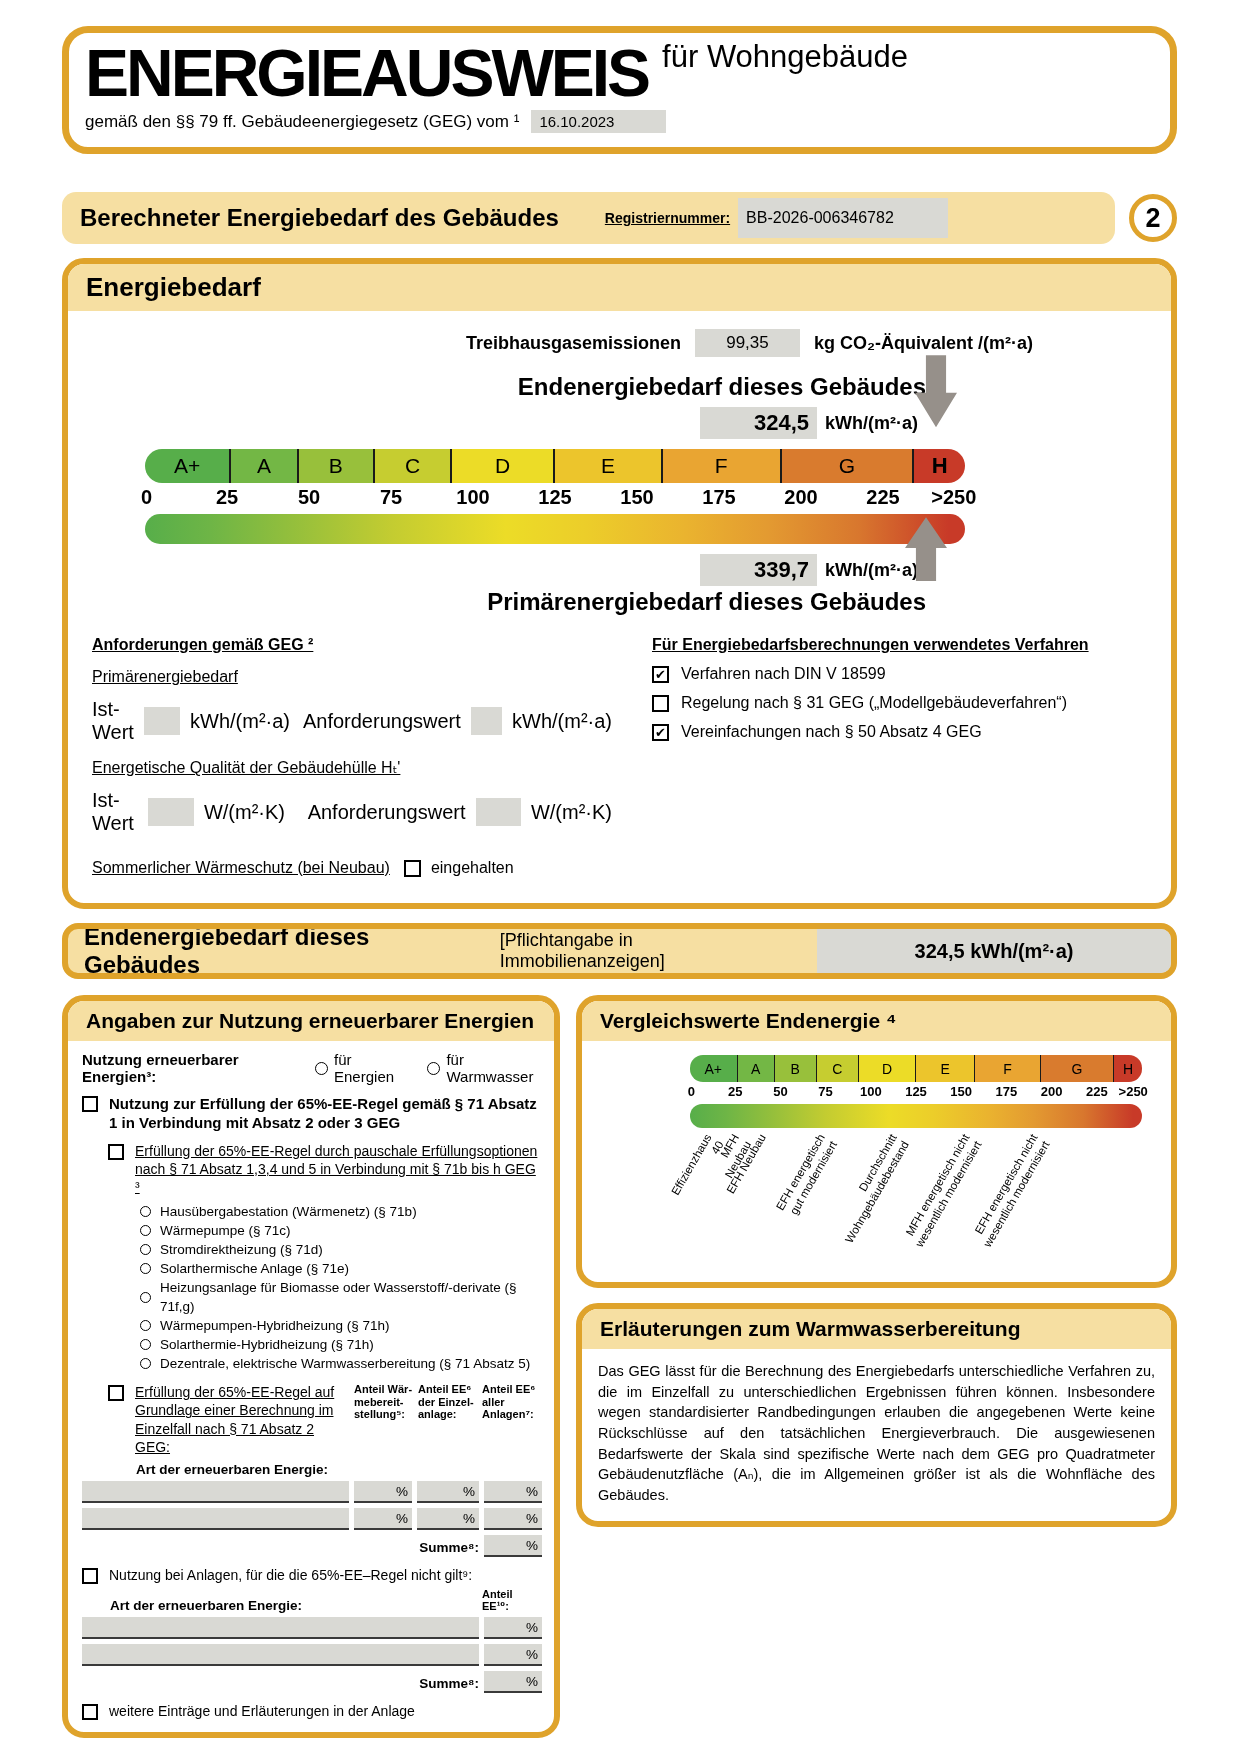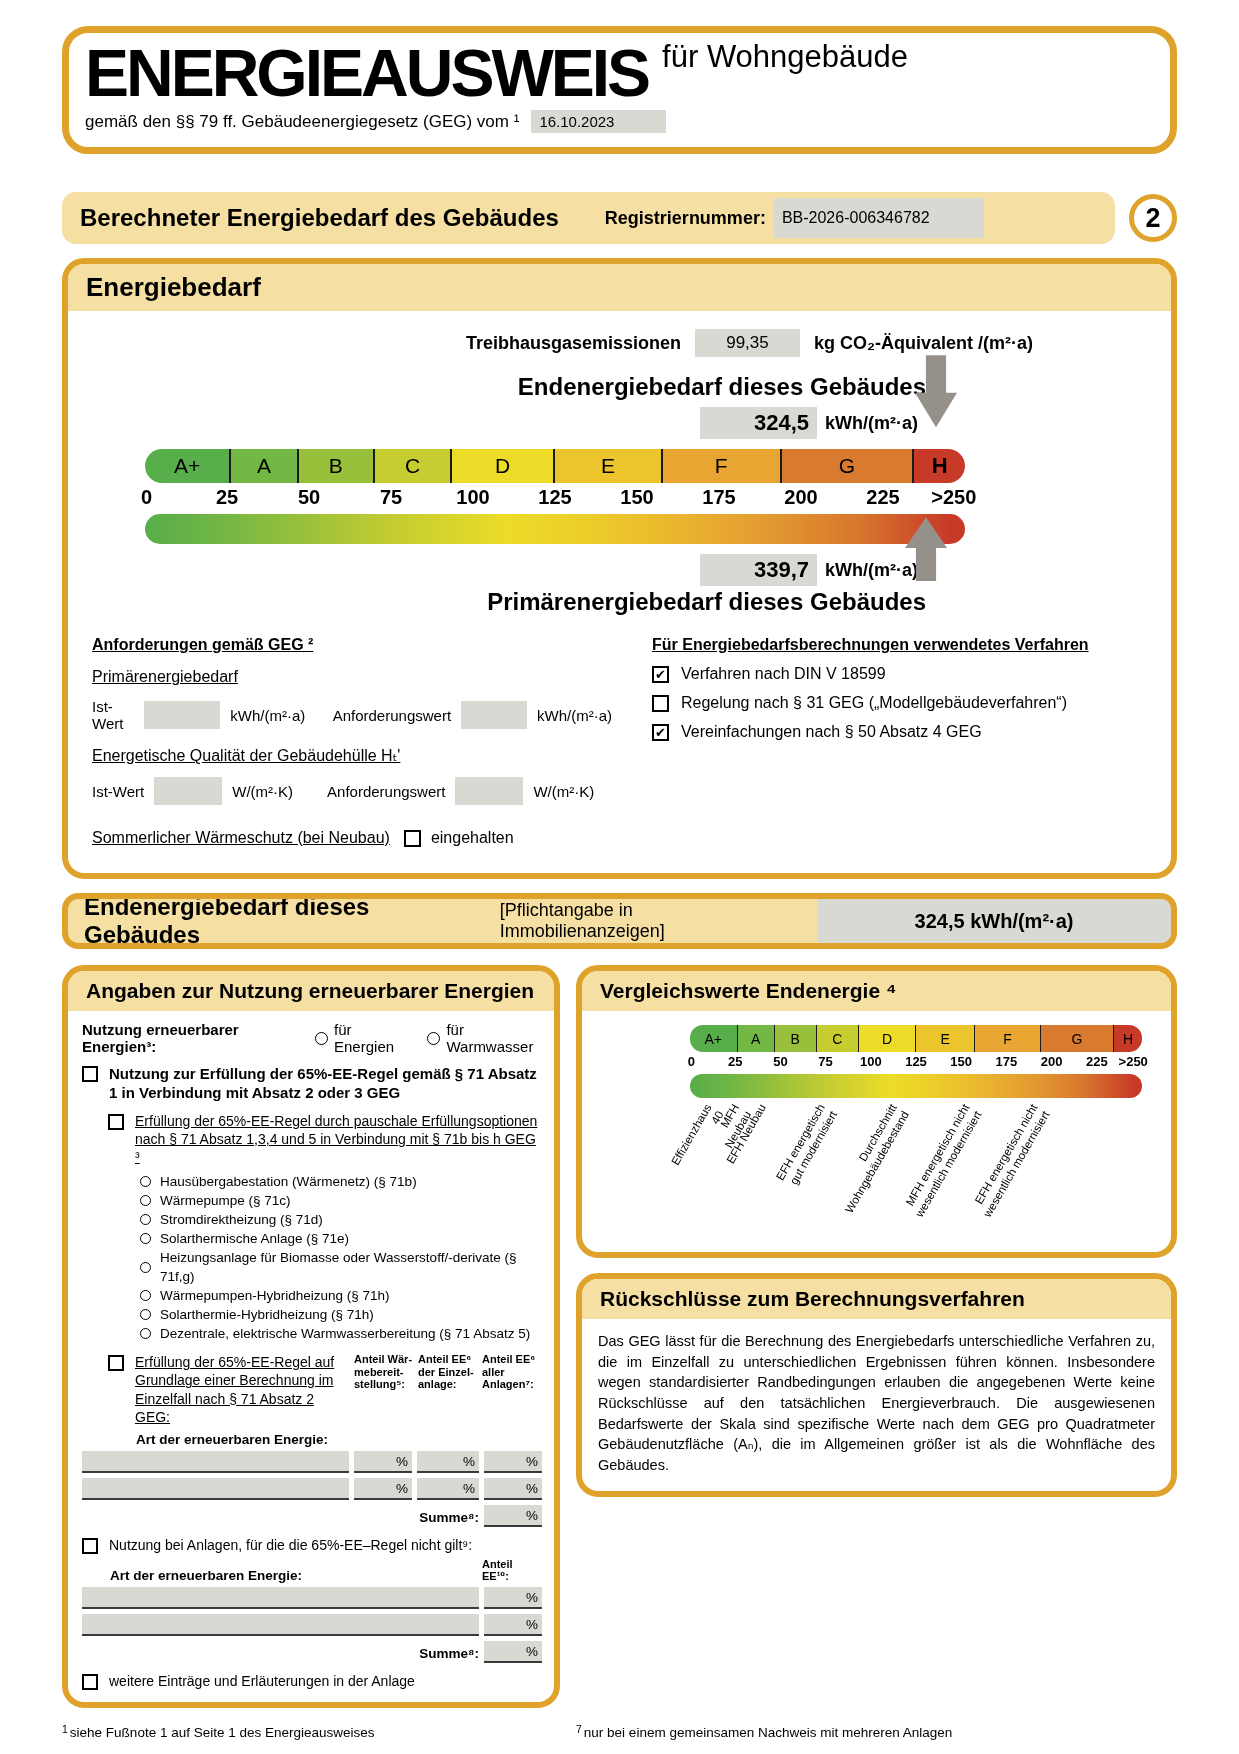--- a/index.html
+++ b/index.html
@@ -24,21 +24,21 @@
     width:135px; padding:3px 8px; font-size:15px;
   }
 
   
   .bar-row { display:flex; align-items:center; margin-top:38px; gap:14px; }
   .section-bar {
     background:#f6dfa2; border-radius:14px; height:52px; flex:1;
     display:flex; align-items:center; padding:0 18px;
   }
   .section-title { font-size:24px; font-weight:bold; }
-  .reg-label { font-size:18px; font-weight:bold; margin-left:46px; }
+  .reg-label { font-size:14px; font-weight:bold; margin-left:46px;text-decoration:underline; }
   .reg-value {
     background:#d9d9d4; font-size:16px; padding:11px 8px; margin-left:8px; width:210px;
   }
   .page-circle {
     width:48px; height:48px; border:5px solid #dfa32b; border-radius:50%;
     background:#fff; display:flex; align-items:center; justify-content:center;
     font-size:27px; font-weight:bold; flex:0 0 auto;
   }
 
   
@@ -89,21 +89,21 @@
     background:linear-gradient(90deg,#57ae4a 0%,#6eb546 8%,#94bf3c 18%,#c3cc31 30%,
       #ecdc27 44%,#eccd2a 54%,#eab32f 66%,#e39a31 76%,#d8772e 87%,#c83a28 98%); }
 
   
   .req-area { display:flex; margin-top:20px; padding:0 0 0 4px; }
   .req-left { width:520px; }
   .req-right { margin-left:40px; flex:1; }
   .u  { text-decoration:underline; }
   .req-title { font-size:16px; font-weight:bold; text-decoration:underline; }
   .sub-head { font-size:16px; text-decoration:underline; margin-top:14px; }
-  .val-row { display:flex; align-items:center; margin-top:12px; font-size:15px; }
+  .val-row { display:flex; align-items:center; margin-top:12px; font-size:20px; }
   .ifield { background:#d9d9d4; height:28px; }
   .w95 { width:95px; margin:0 10px; }
   .w75 { width:82px; margin:0 10px; }
   .w68 { width:68px; margin:0 10px; }
   .gap { width:34px; }
   .summer-row { display:flex; align-items:center; margin-top:24px; font-size:16px; }
   .cbx { width:17px; height:17px; border:2px solid #000; background:#fff;
          flex:0 0 auto; display:flex; align-items:center; justify-content:center; }
   .mark { font-size:13px; font-weight:bold; line-height:1; }
   .method-row { display:flex; align-items:center; margin-top:11px; font-size:16px; }
@@ -492,21 +492,21 @@
 Wohngebäudebestand</span>
             <span class="vlabel" style="right:40%">MFH energetisch nicht
 wesentlich modernisiert</span>
             <span class="vlabel" style="right:25%">EFH energetisch nicht
 wesentlich modernisiert</span>
           </div>
         </div>
       </div>
 
       <div class="gbox exp-box">
-        <div class="gbox-head med">Rückschlüsse zum Berechnungsverfahren</div>
+        <div class="gbox-head med">Erläuterungen zum Warmwasserbereitung</div>
         <div class="exp-content">
           <p class="exp-text">Das GEG lässt für die Berechnung des Energiebedarfs unterschiedliche Verfahren zu, die im Einzelfall zu unterschiedlichen Ergebnissen führen können. Insbesondere wegen standardisierter Randbedingungen erlauben die angegebenen Werte keine Rückschlüsse auf den tatsächlichen Energieverbrauch. Die ausgewiesenen Bedarfswerte der Skala sind spezifische Werte nach dem GEG pro Quadratmeter Gebäudenutzfläche (Aₙ), die im Allgemeinen größer ist als die Wohnfläche des Gebäudes.</p>
         </div>
       </div>
     </div>
   </div>
 
   <div class="footnotes">
     <div class="fn-col-left">
       <div class="fn"><span class="fn-n">1</span><span>siehe Fußnote 1 auf Seite 1 des Energieausweises</span></div>

